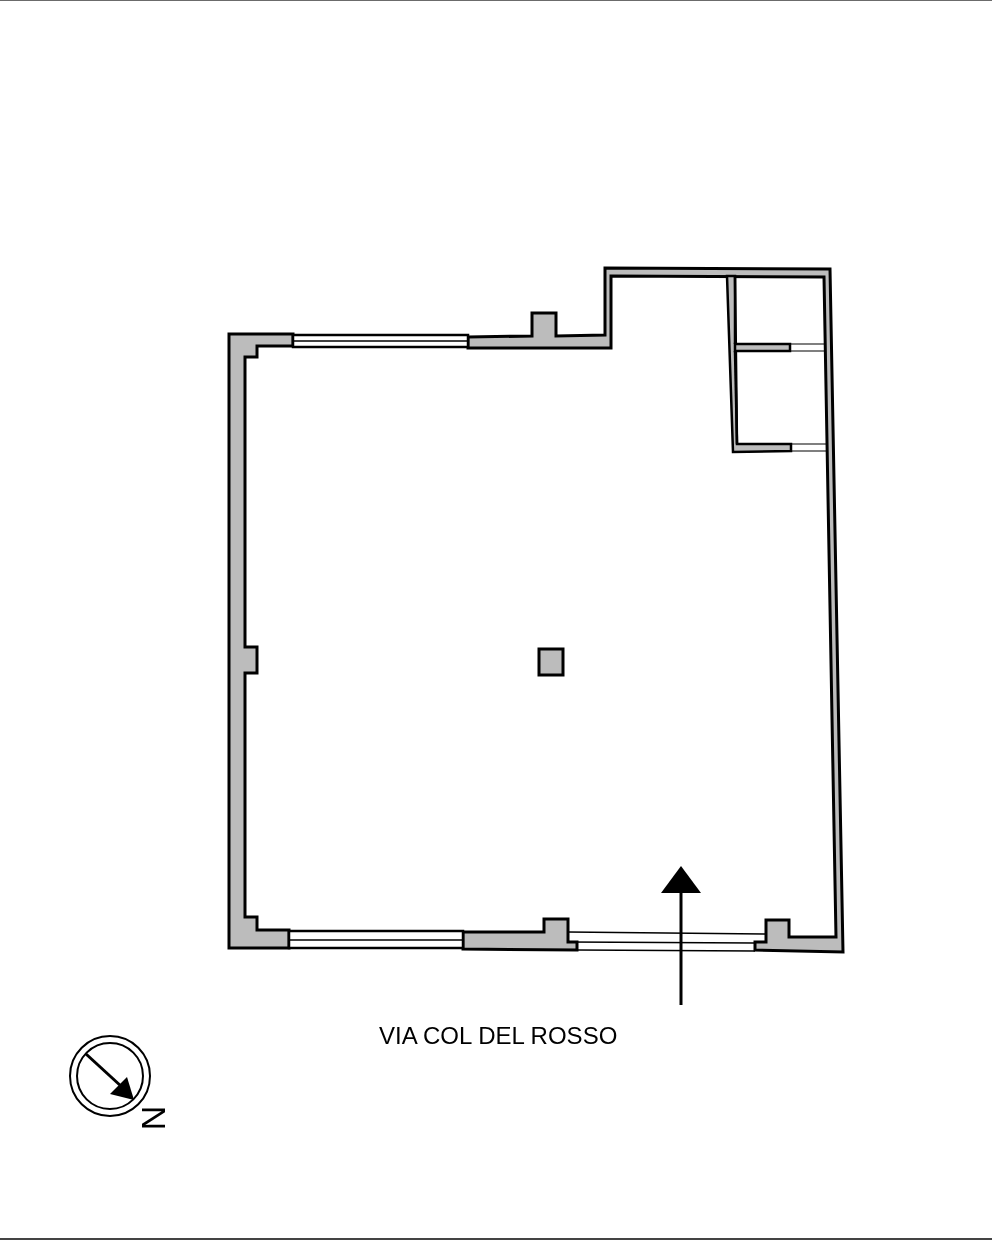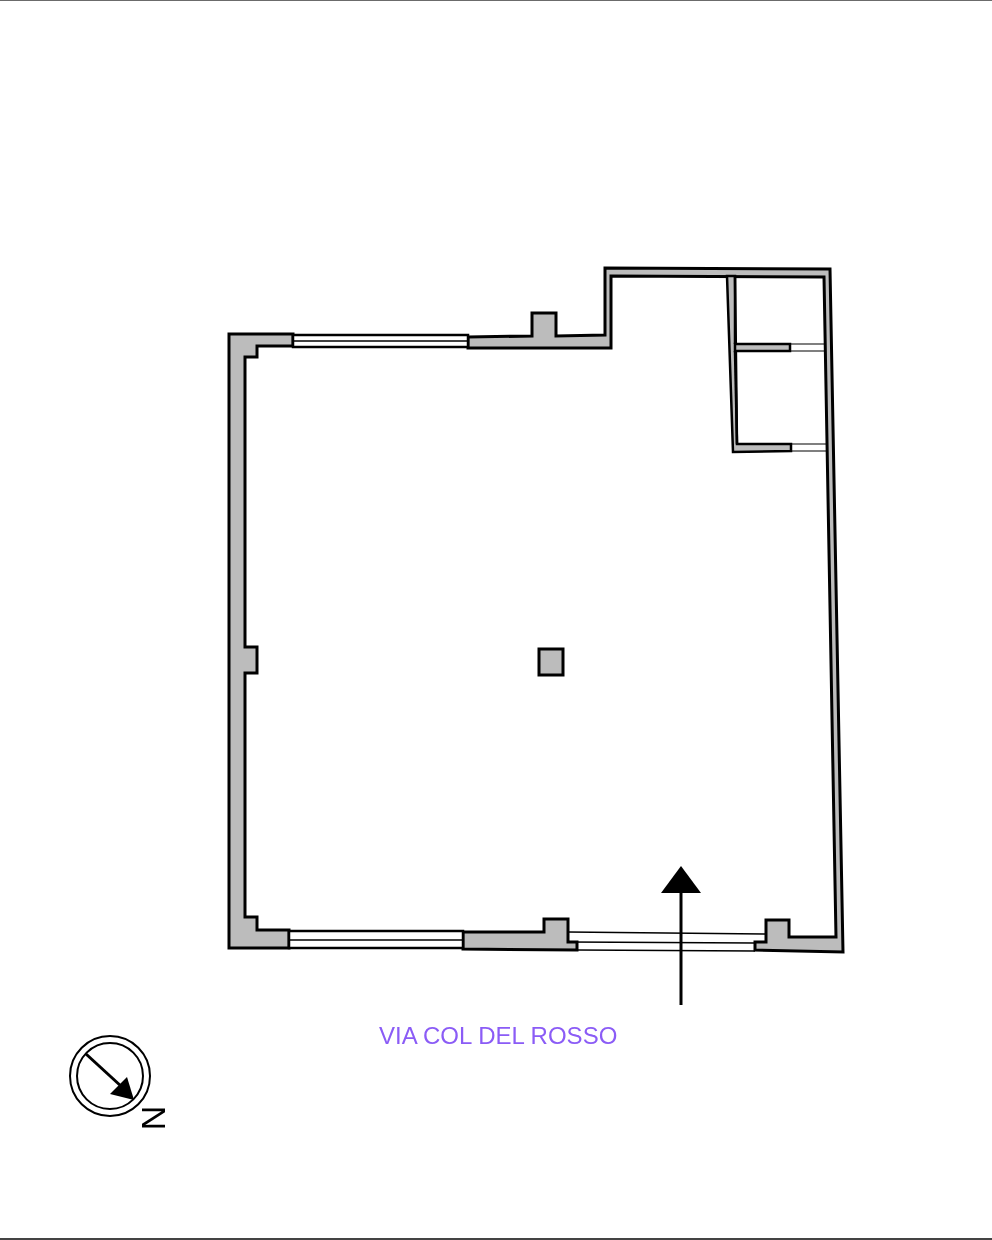--- a/index.html
+++ b/index.html
@@ -1,21 +1,21 @@
 <!DOCTYPE html>
 <html><head>
   <meta charset="utf-8">
   <style>
     html, body { margin: 0; padding: 0; background: #ffffff; }
     body { width: 992px; height: 1240px; position: relative; overflow: hidden; font-family: "Liberation Sans", sans-serif; }
     .page-rule { position: absolute; left: 0; width: 992px; height: 1px; background: #6b6b6b; }
     .rule-top { top: 0; }
     .rule-bottom { top: 1238px; height: 2px; background: #444; }
     svg.plan { position: absolute; left: 0; top: 0; }
-    .street-label { position: absolute; left: 379px; top: 1022px; font-size: 24px; color: #8b5cf6; letter-spacing: 0px; white-space: nowrap; }
+    .street-label { position: absolute; left: 379px; top: 1022px; font-size: 24px; color: #000000; letter-spacing: 0px; white-space: nowrap; }
     .north-letter { position: absolute; left: 142px; top: 1101px; font-size: 34px; color: #000; transform: rotate(90deg); transform-origin: center; line-height: 1; }
   </style>
 </head>
 <body>
 
 <div class="page-rule rule-top"></div>
 <div class="page-rule rule-bottom"></div>
 
 <svg class="plan" width="992" height="1240" viewBox="0 0 992 1240" xmlns="http://www.w3.org/2000/svg">
 

